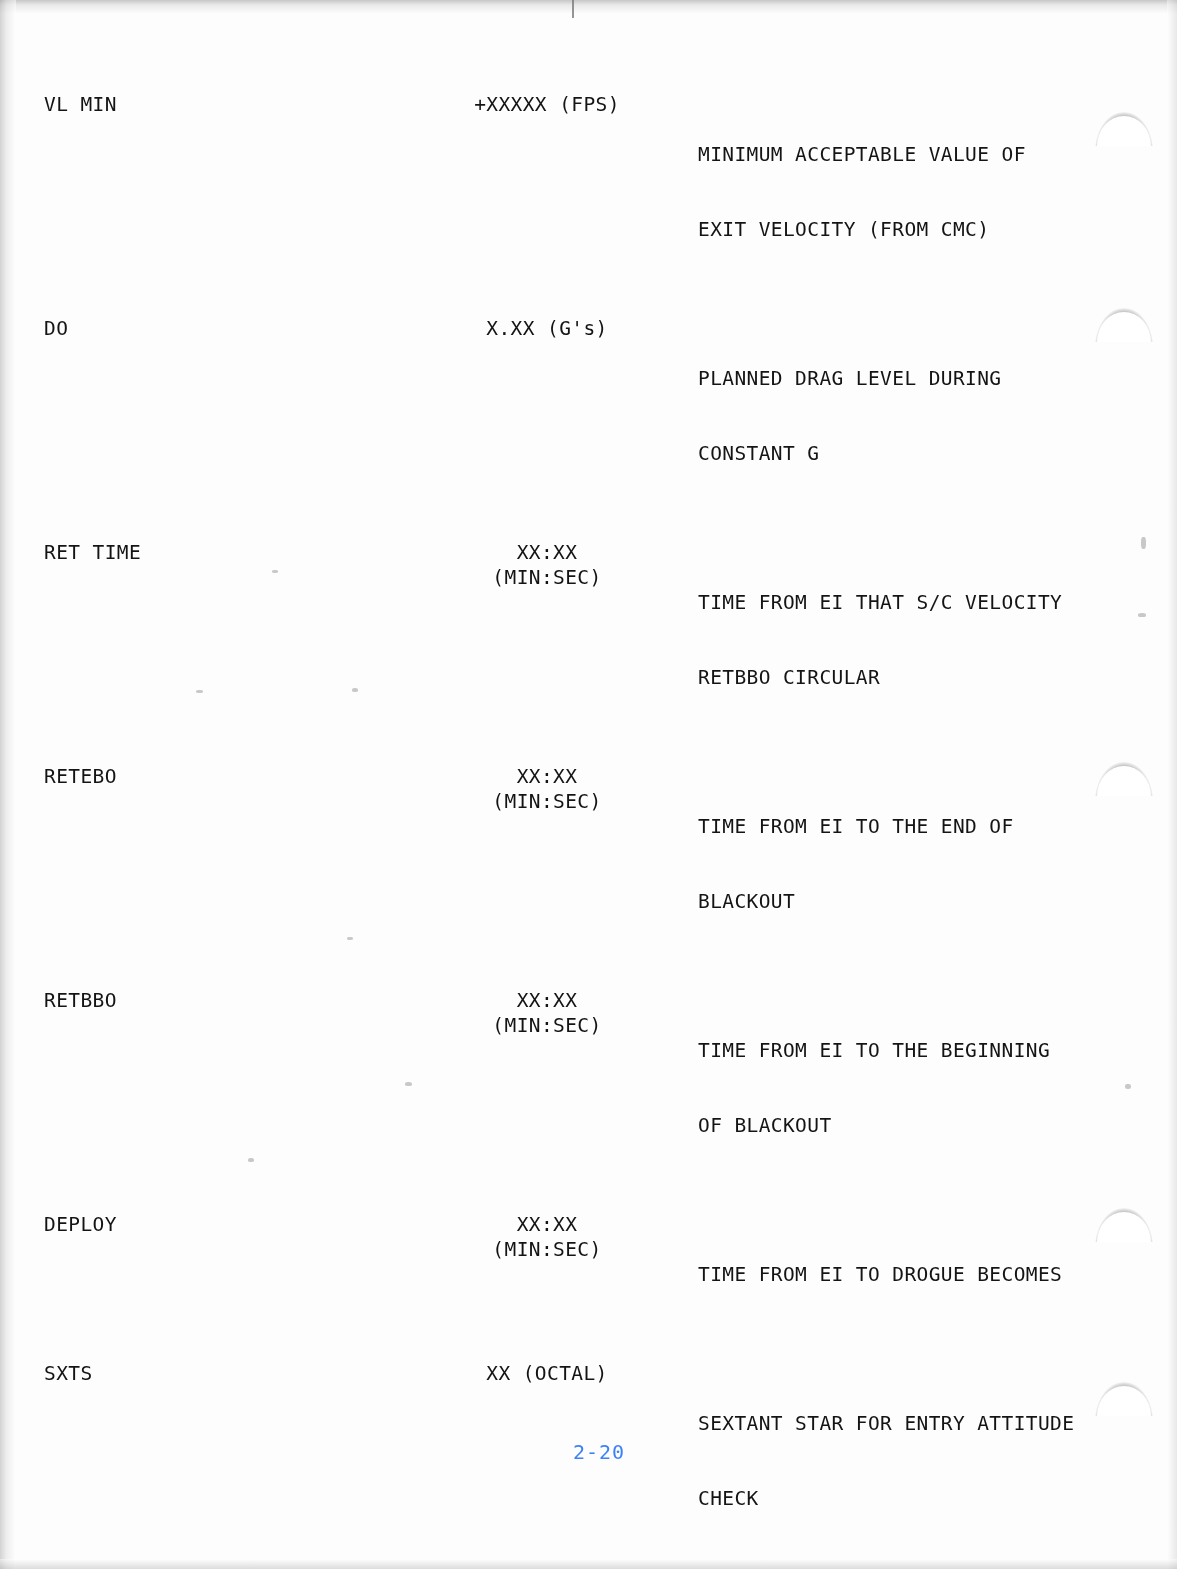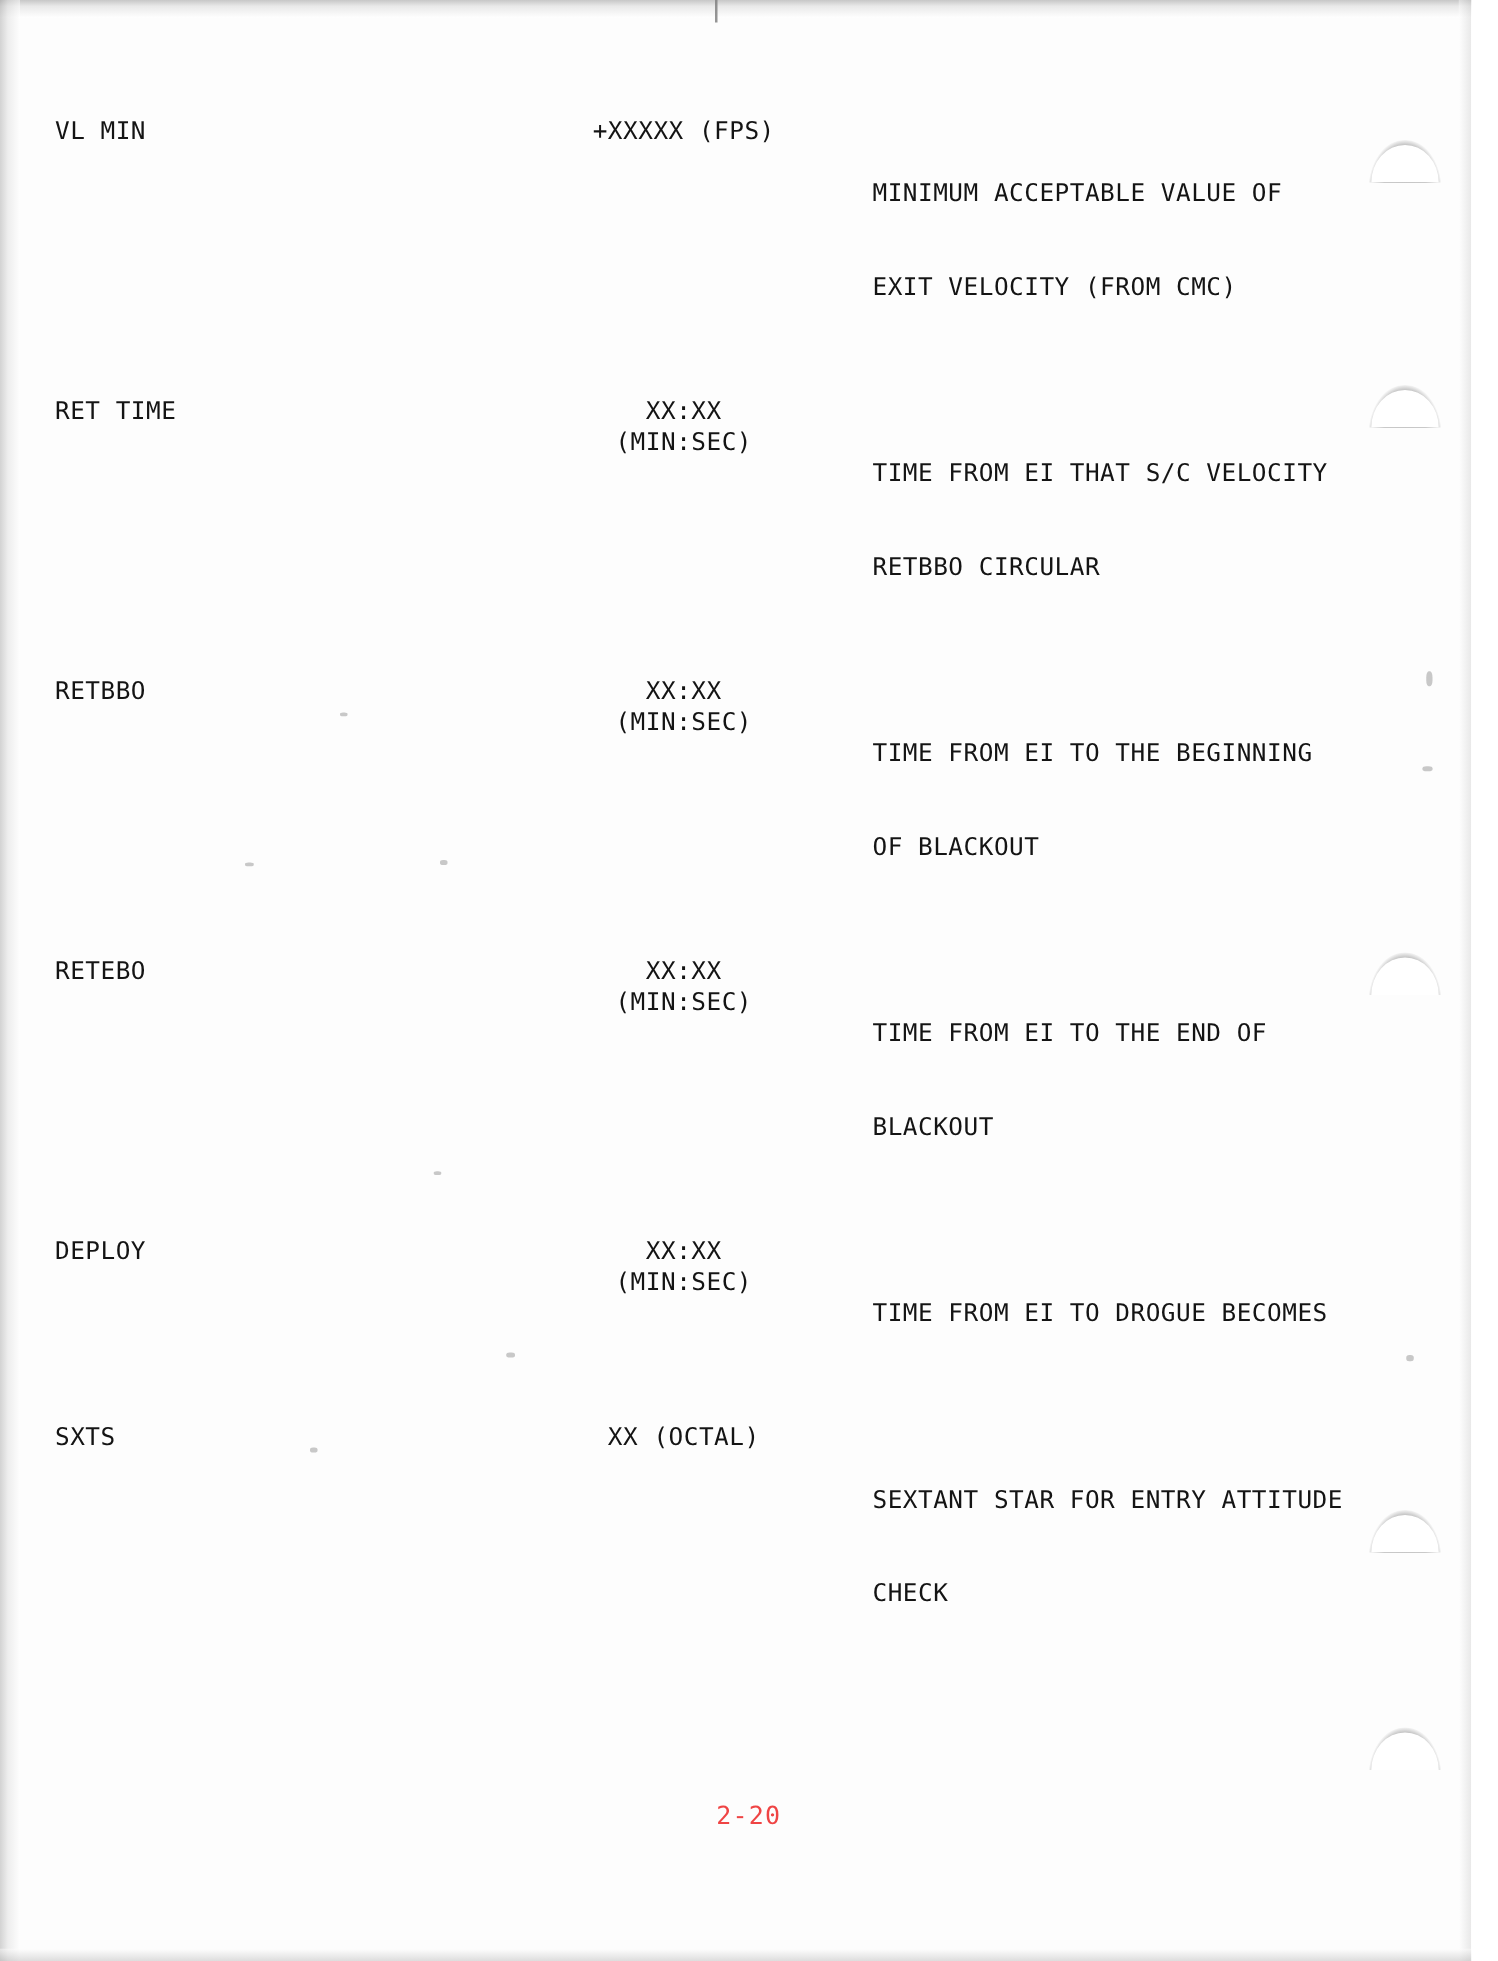--- a/index.html
+++ b/index.html
@@ -109,21 +109,21 @@
   .u { text-decoration: underline; text-decoration-thickness: 1.5px; }
 
   .pagenum {
     position: absolute;
     left: 0;
     top: 1440px;
     width: 1198px;
     text-align: center;
     font-size: 20px;
     letter-spacing: 1px;
-    color: #ef4444;
+    color: #3b82f6;
   }
 </style>
 </head>
 <body>
 
 <div class="page">
 
   <div class="edge-top"></div>
   <div class="edge-left"></div>
   <div class="edge-right"></div>
@@ -153,52 +153,60 @@
 
         <tr>
           <td class="col-name">VL MIN</td>
           <td class="col-val"><span class="u"></span><span>+XXXXX (FPS)</span></td>
           <td class="col-desc">
             <div>MINIMUM ACCEPTABLE VALUE OF</div>
             <div>EXIT VELOCITY (FROM CMC)</div>
           </td>
         </tr>
 
+        <tr>
+          <td class="col-name">DO</td>
+          <td class="col-val"><span class="u"></span><span>X.XX (G's)</span></td>
+          <td class="col-desc">
+            <div>PLANNED DRAG LEVEL DURING</div>
+            <div>CONSTANT G</div>
+          </td>
+        </tr>
 
         <tr>
           <td class="col-name">RET TIME</td>
           <td class="col-val"><span class="u"></span><span>XX:XX
 (MIN:SEC)</span></td>
           <td class="col-desc">
             <div>TIME FROM EI THAT S/C VELOCITY</div>
             <div>RETBBO CIRCULAR</div>
           </td>
         </tr>
 
         <tr>
+          <td class="col-name">RETEBO</td>
+          <td class="col-val"><span class="u"></span><span>XX:XX
+(MIN:SEC)</span></td>
+          <td class="col-desc">
+            <div>TIME FROM EI TO THE END OF</div>
+            <div>BLACKOUT</div>
+          </td>
+        </tr>
+
+        <tr>
           <td class="col-name">RETBBO</td>
           <td class="col-val"><span class="u"></span><span>XX:XX
 (MIN:SEC)</span></td>
           <td class="col-desc">
             <div>TIME FROM EI TO THE BEGINNING</div>
             <div>OF BLACKOUT</div>
           </td>
         </tr>
 
         <tr>
-          <td class="col-name">RETEBO</td>
-          <td class="col-val"><span class="u"></span><span>XX:XX
-(MIN:SEC)</span></td>
-          <td class="col-desc">
-            <div>TIME FROM EI TO THE END OF</div>
-            <div>BLACKOUT</div>
-          </td>
-        </tr>
-
-        <tr>
           <td class="col-name">DEPLOY</td>
           <td class="col-val"><span class="u"></span><span>XX:XX
 (MIN:SEC)</span></td>
           <td class="col-desc">
             <div>TIME FROM EI TO DROGUE BECOMES</div>
           </td>
         </tr>
 
         <tr>
           <td class="col-name">SXTS</td>

